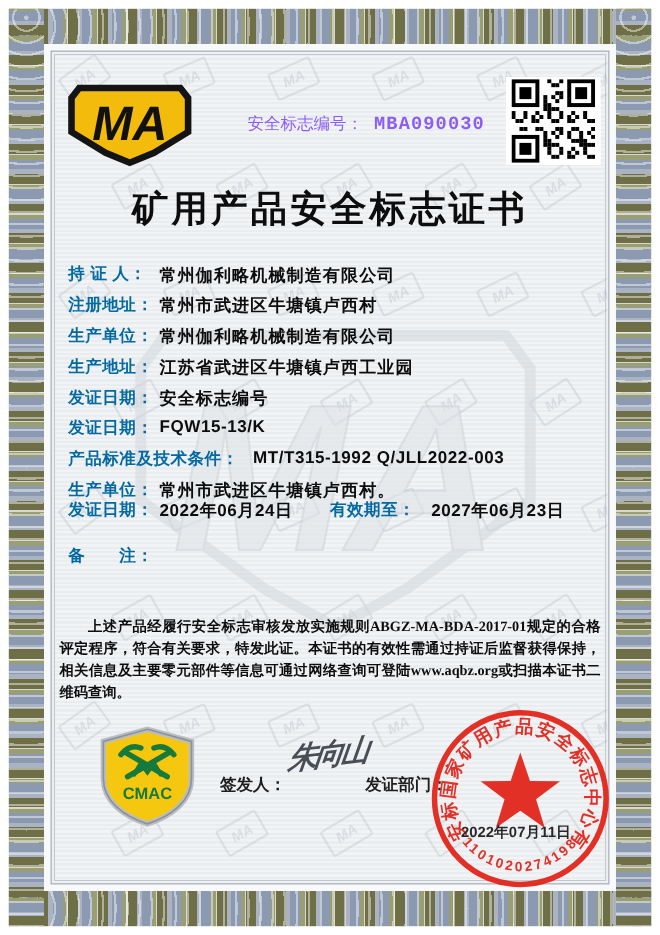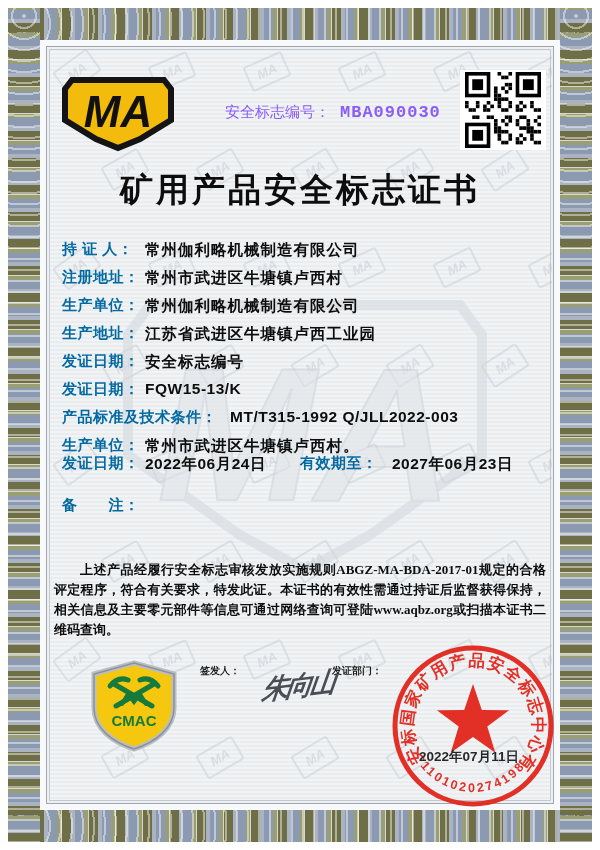--- a/index.html
+++ b/index.html
@@ -51,21 +51,21 @@
   .t0{top:240px}.t1{top:268px}.t2{top:296px}.t3{top:324px}.t4{top:352px}
   .t5{top:380px}.t6{top:408px}.t7{top:436px}.t8{top:454px}.t9{top:496px}
   .v6{left:230px}
   .lbl2{left:300px}.val2{left:392px}
   
   .statement{position:absolute;left:54px;top:560px;width:492px;z-index:3;
     font-family:"Liberation Serif","DejaVu Serif",serif;font-weight:700;font-size:13px;
     line-height:20px;color:#0e0e0e;text-indent:2em;text-align:justify;}
   
   .cmac{position:absolute;left:88px;top:660px;z-index:3;}
-  .signer,.dept{position:absolute;top:664px;z-index:3;font-size:10px;font-weight:600;color:#1e1e1e;}
+  .signer,.dept{position:absolute;top:704px;z-index:3;font-size:15px;font-weight:600;color:#1e1e1e;}
   .signer{left:200px}.dept{left:332px}
   .signature{position:absolute;left:262px;top:668px;z-index:4;
     font-family:"DejaVu Serif",serif;font-style:italic;font-weight:600;font-size:27px;
     color:#383d45;transform:rotate(-7deg) skewX(-14deg);letter-spacing:-3px;opacity:.9;}
   .stamp{position:absolute;left:387px;top:640px;z-index:5;opacity:.95;}
 </style>
 </head>
 <body>
 
 <div class="band band-h band-top"></div>

